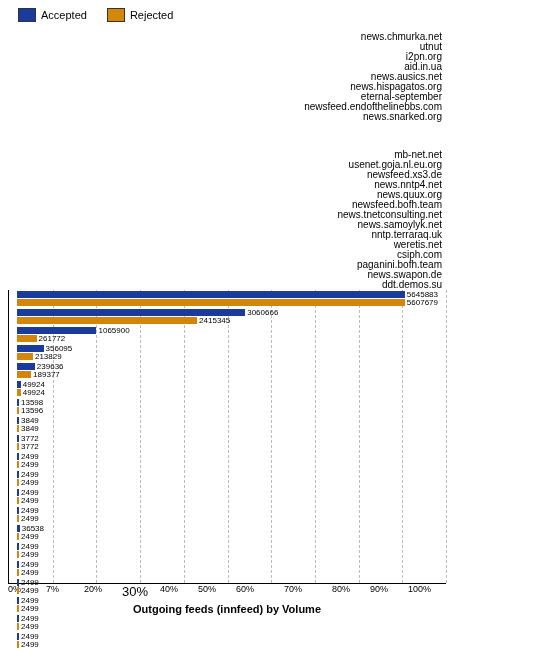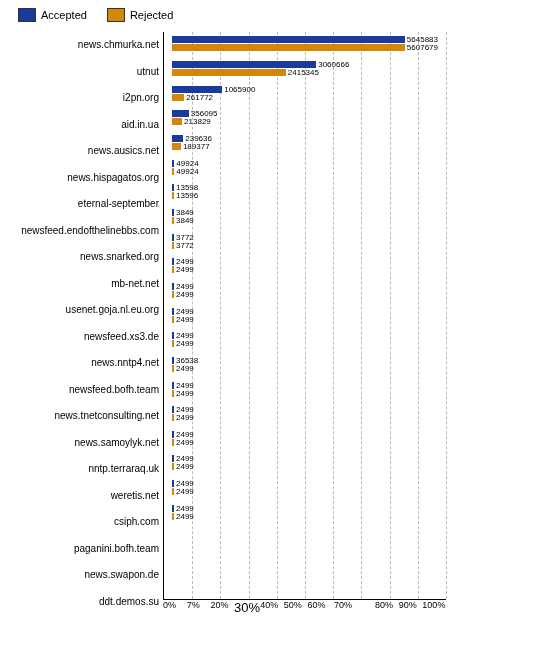--- a/index.html
+++ b/index.html
@@ -31,21 +31,21 @@
       align-items: center;
       gap: 5px;
     }
     .legend-color {
       width: 18px;
       height: 14px;
       display: inline-block;
     }
     .chart-area {
       display: flex;
-      flex-direction: row;
+      flex-direction: column;
       flex: 1;
     }
     .y-labels {
       display: flex;
       flex-direction: column;
       justify-content: flex-start;
       padding-right: 4px;
       min-width: 155px;
     }
     .y-label {
@@ -135,24 +135,25 @@
     <div class="y-labels" id="y-labels-container">
         <div class="y-label" style="flex: 1 1 0%; display: flex; align-items: center; justify-content: flex-end;">news.chmurka.net</div>
         <div class="y-label" style="flex: 1 1 0%; display: flex; align-items: center; justify-content: flex-end;">utnut</div>
         <div class="y-label" style="flex: 1 1 0%; display: flex; align-items: center; justify-content: flex-end;">i2pn.org</div>
         <div class="y-label" style="flex: 1 1 0%; display: flex; align-items: center; justify-content: flex-end;">aid.in.ua</div>
         <div class="y-label" style="flex: 1 1 0%; display: flex; align-items: center; justify-content: flex-end;">news.ausics.net</div>
         <div class="y-label" style="flex: 1 1 0%; display: flex; align-items: center; justify-content: flex-end;">news.hispagatos.org</div>
         <div class="y-label" style="flex: 1 1 0%; display: flex; align-items: center; justify-content: flex-end;">eternal-september</div>
         <div class="y-label" style="flex: 1 1 0%; display: flex; align-items: center; justify-content: flex-end;">newsfeed.endofthelinebbs.com</div>
         <div class="y-label" style="flex: 1 1 0%; display: flex; align-items: center; justify-content: flex-end;">news.snarked.org</div>
-        <div class="y-label" style="flex: 1 1 0%; display: flex; align-items: center; justify-content: flex-end;">mb-net.net</div>
+        <div class="y-label" style="flex: 1 1 0%; display: flex; align-items: center; justify-content: flex-end; margin-top: 28px;">mb-net.net</div>
         <div class="y-label" style="flex: 1 1 0%; display: flex; align-items: center; justify-content: flex-end;">usenet.goja.nl.eu.org</div>
         <div class="y-label" style="flex: 1 1 0%; display: flex; align-items: center; justify-content: flex-end;">newsfeed.xs3.de</div>
         <div class="y-label" style="flex: 1 1 0%; display: flex; align-items: center; justify-content: flex-end;">news.nntp4.net</div>
+        <div class="y-label" style="flex: 1 1 0%; display: flex; align-items: center; justify-content: flex-end;">news.quux.org</div>
         <div class="y-label" style="flex: 1 1 0%; display: flex; align-items: center; justify-content: flex-end;">newsfeed.bofh.team</div>
         <div class="y-label" style="flex: 1 1 0%; display: flex; align-items: center; justify-content: flex-end;">news.tnetconsulting.net</div>
         <div class="y-label" style="flex: 1 1 0%; display: flex; align-items: center; justify-content: flex-end;">news.samoylyk.net</div>
         <div class="y-label" style="flex: 1 1 0%; display: flex; align-items: center; justify-content: flex-end;">nntp.terraraq.uk</div>
         <div class="y-label" style="flex: 1 1 0%; display: flex; align-items: center; justify-content: flex-end;">weretis.net</div>
         <div class="y-label" style="flex: 1 1 0%; display: flex; align-items: center; justify-content: flex-end;">csiph.com</div>
         <div class="y-label" style="flex: 1 1 0%; display: flex; align-items: center; justify-content: flex-end;">paganini.bofh.team</div>
         <div class="y-label" style="flex: 1 1 0%; display: flex; align-items: center; justify-content: flex-end;">news.swapon.de</div>
         <div class="y-label" style="flex: 1 1 0%; display: flex; align-items: center; justify-content: flex-end;">ddt.demos.su</div>
       </div>
@@ -413,13 +414,14 @@
           <div class="x-tick" style="flex: 1 1 0%; font-size: 9px; text-align: left;">50%</div>
           <div class="x-tick" style="flex: 1 1 0%; font-size: 9px; text-align: left;">60%</div>
           <div class="x-tick" style="flex: 1 1 0%; font-size: 9px; text-align: center;">70%</div>
           <div class="x-tick" style="flex: 1 1 0%; font-size: 9px; text-align: left; padding-left: 20px;">80%</div>
           <div class="x-tick" style="flex: 1 1 0%; font-size: 9px; text-align: left;">90%</div>
           <div class="x-tick" style="flex: 1 1 0%; font-size: 9px; text-align: left;">100%</div>
         </div>
     </div>
   </div>
 
+  <div class="chart-title">Outgoing feeds (innfeed) by Volume</div>
 </div>
 
 </body></html>

